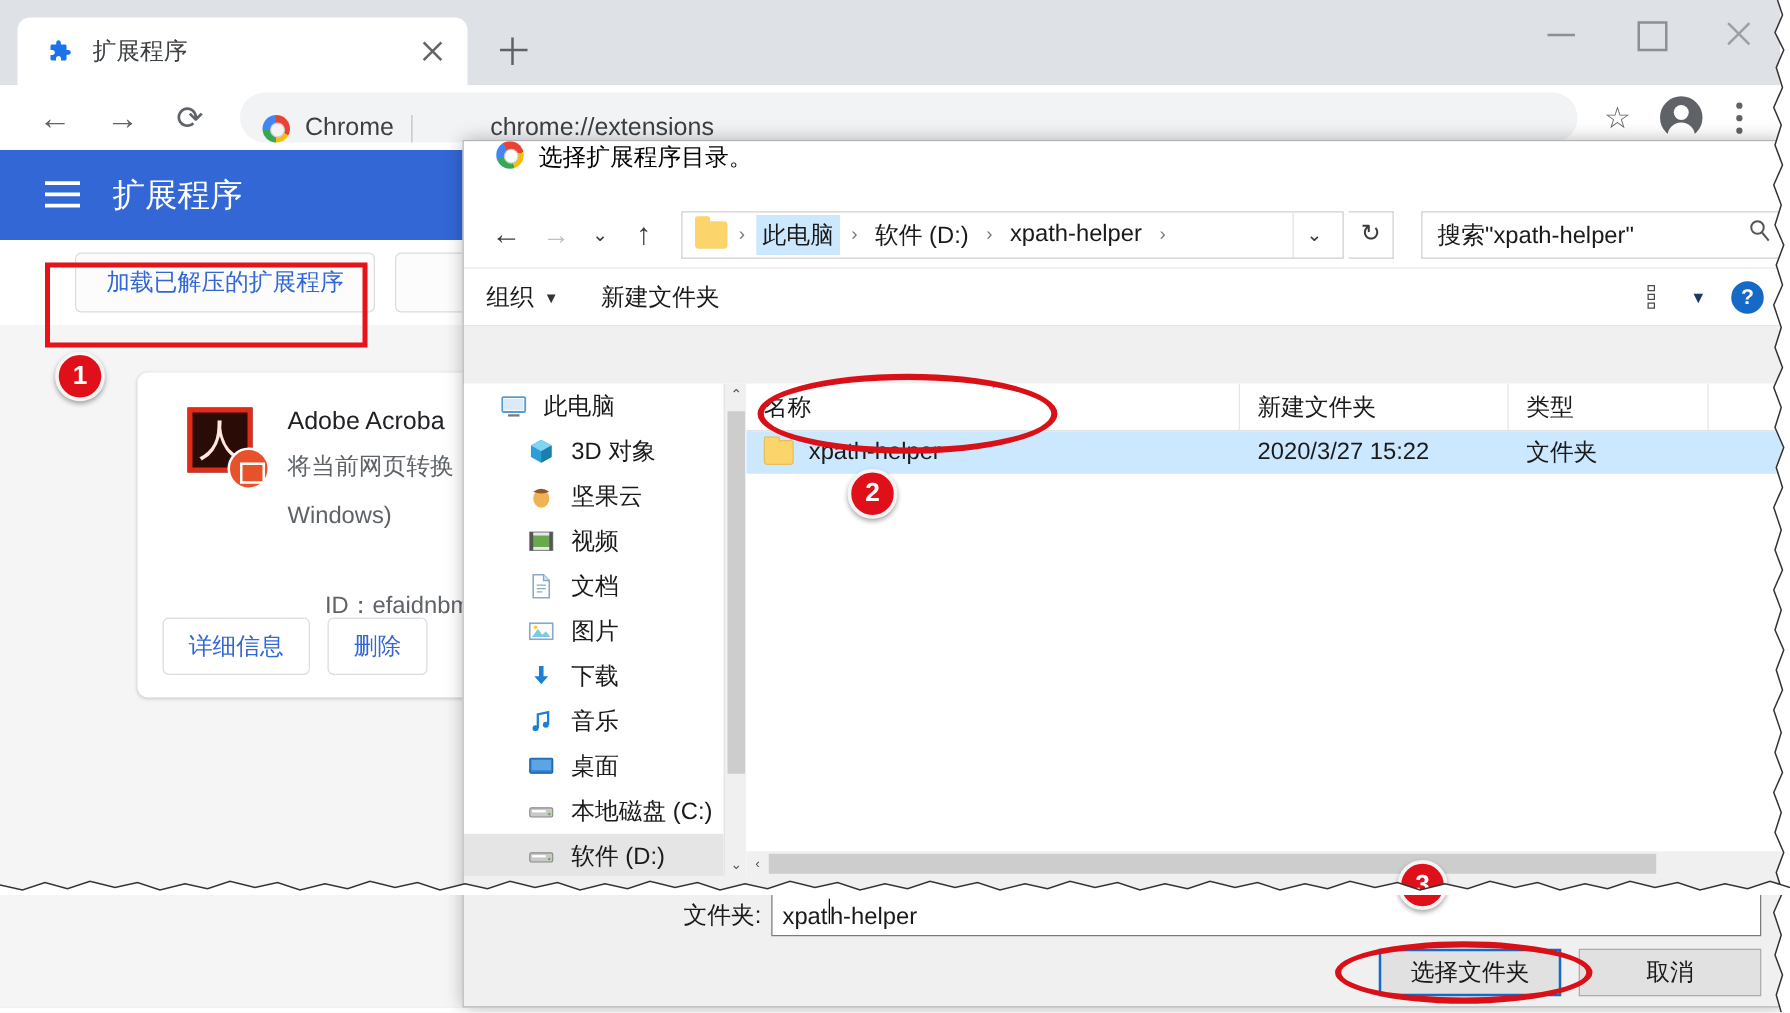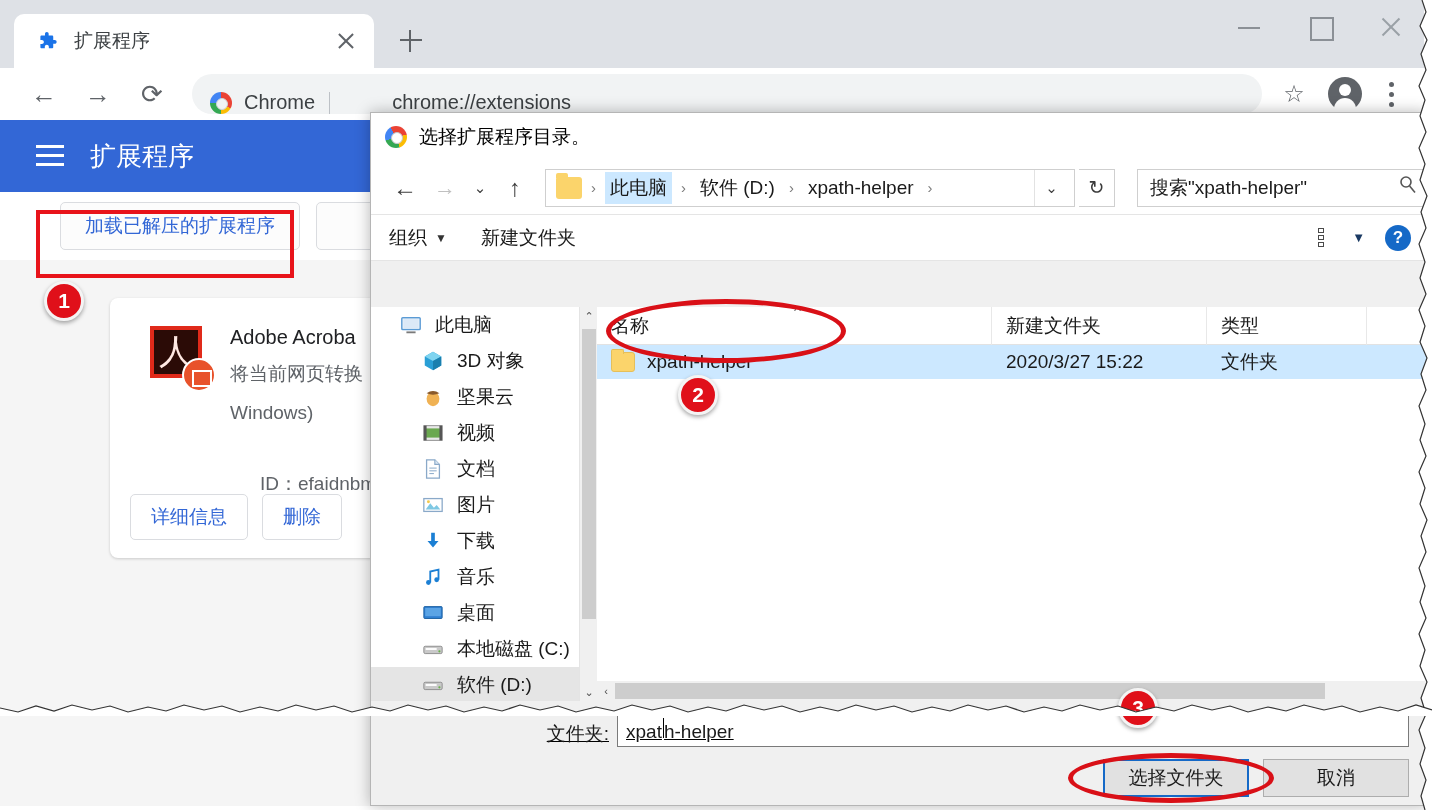--- a/index.html
+++ b/index.html
@@ -169,21 +169,21 @@
   }
 
   
   .dialog {
     position:absolute; left:370px; top:112px; width:1058px; height:694px;
     background:#f0f0f0; border:1px solid #b5b5b5;
     box-shadow: 0 0 14px rgba(0,0,0,.28);
     overflow:hidden;
   }
   .dlg-title {
-    height:48px; background:#ffffff; display:flex; align-items:center; padding-left:14px;
+    height:48px; background:#ffffff; display:flex; padding-left:26px;
   }
   .dlg-chrome-ico {
     width:22px; height:22px; border-radius:50%; flex:0 0 22px; position:relative;
     background: conic-gradient(from -30deg, #ea4335 0 30%, #fbbc04 30% 53%, #34a853 53% 78%, #4285f4 78% 100%);
   }
   .dlg-chrome-ico::after{
     content:""; position:absolute; left:6px; top:6px; width:10px; height:10px; border-radius:50%;
     background:#fff; border:1px solid #c3c8cc;
   }
   .dlg-title-text { font-size:19px; color:#000; margin-left:12px; }
@@ -296,21 +296,21 @@
     content:""; position:absolute; left:-1px; top:-4px; width:11px; height:4px; background:#fbd46b;
     border-radius:2px 2px 0 0; border:1px solid #e5bf5a; border-bottom:none;
   }
   .hscroll {
     position:absolute; left:0; right:0; bottom:0; height:20px; background:#f0f0f0; display:flex; align-items:center;
   }
   .hscroll .arr { width:18px; text-align:center; font-size:11px; color:#505050; }
   .hscroll .thumb { height:16px; background:#cdcdcd; }
 
   .dlg-footer { position:absolute; left:0; right:0; bottom:0; height:104px; background:#f0f0f0; }
-  .field-row { display:flex; align-items:flex-end; height:46px; padding-top:16px;text-decoration:underline; }
+  .field-row { display:flex; align-items:center; height:46px; padding-top:16px; }
   .field-label { width:246px; text-align:right; font-size:19px; color:#1a1a1a; padding-right:8px; }
   .field-input {
     flex:1; height:34px; border:1px solid #7a7a7a; background:#fff; margin-right:18px;
     display:flex; align-items:center; padding-left:8px; font-size:19px; color:#1a1a1a;
     position:relative;
   }
   .caret-bar { width:1px; height:20px; background:#000; display:inline-block; margin-left:1px; }
   .btn-row { display:flex; justify-content:flex-end; align-items:center; padding-right:18px; margin-top:12px; gap:14px; }
   .dlg-btn {
     height:38px; min-width:146px; border:1px solid #adadad; background:#e1e1e1;

